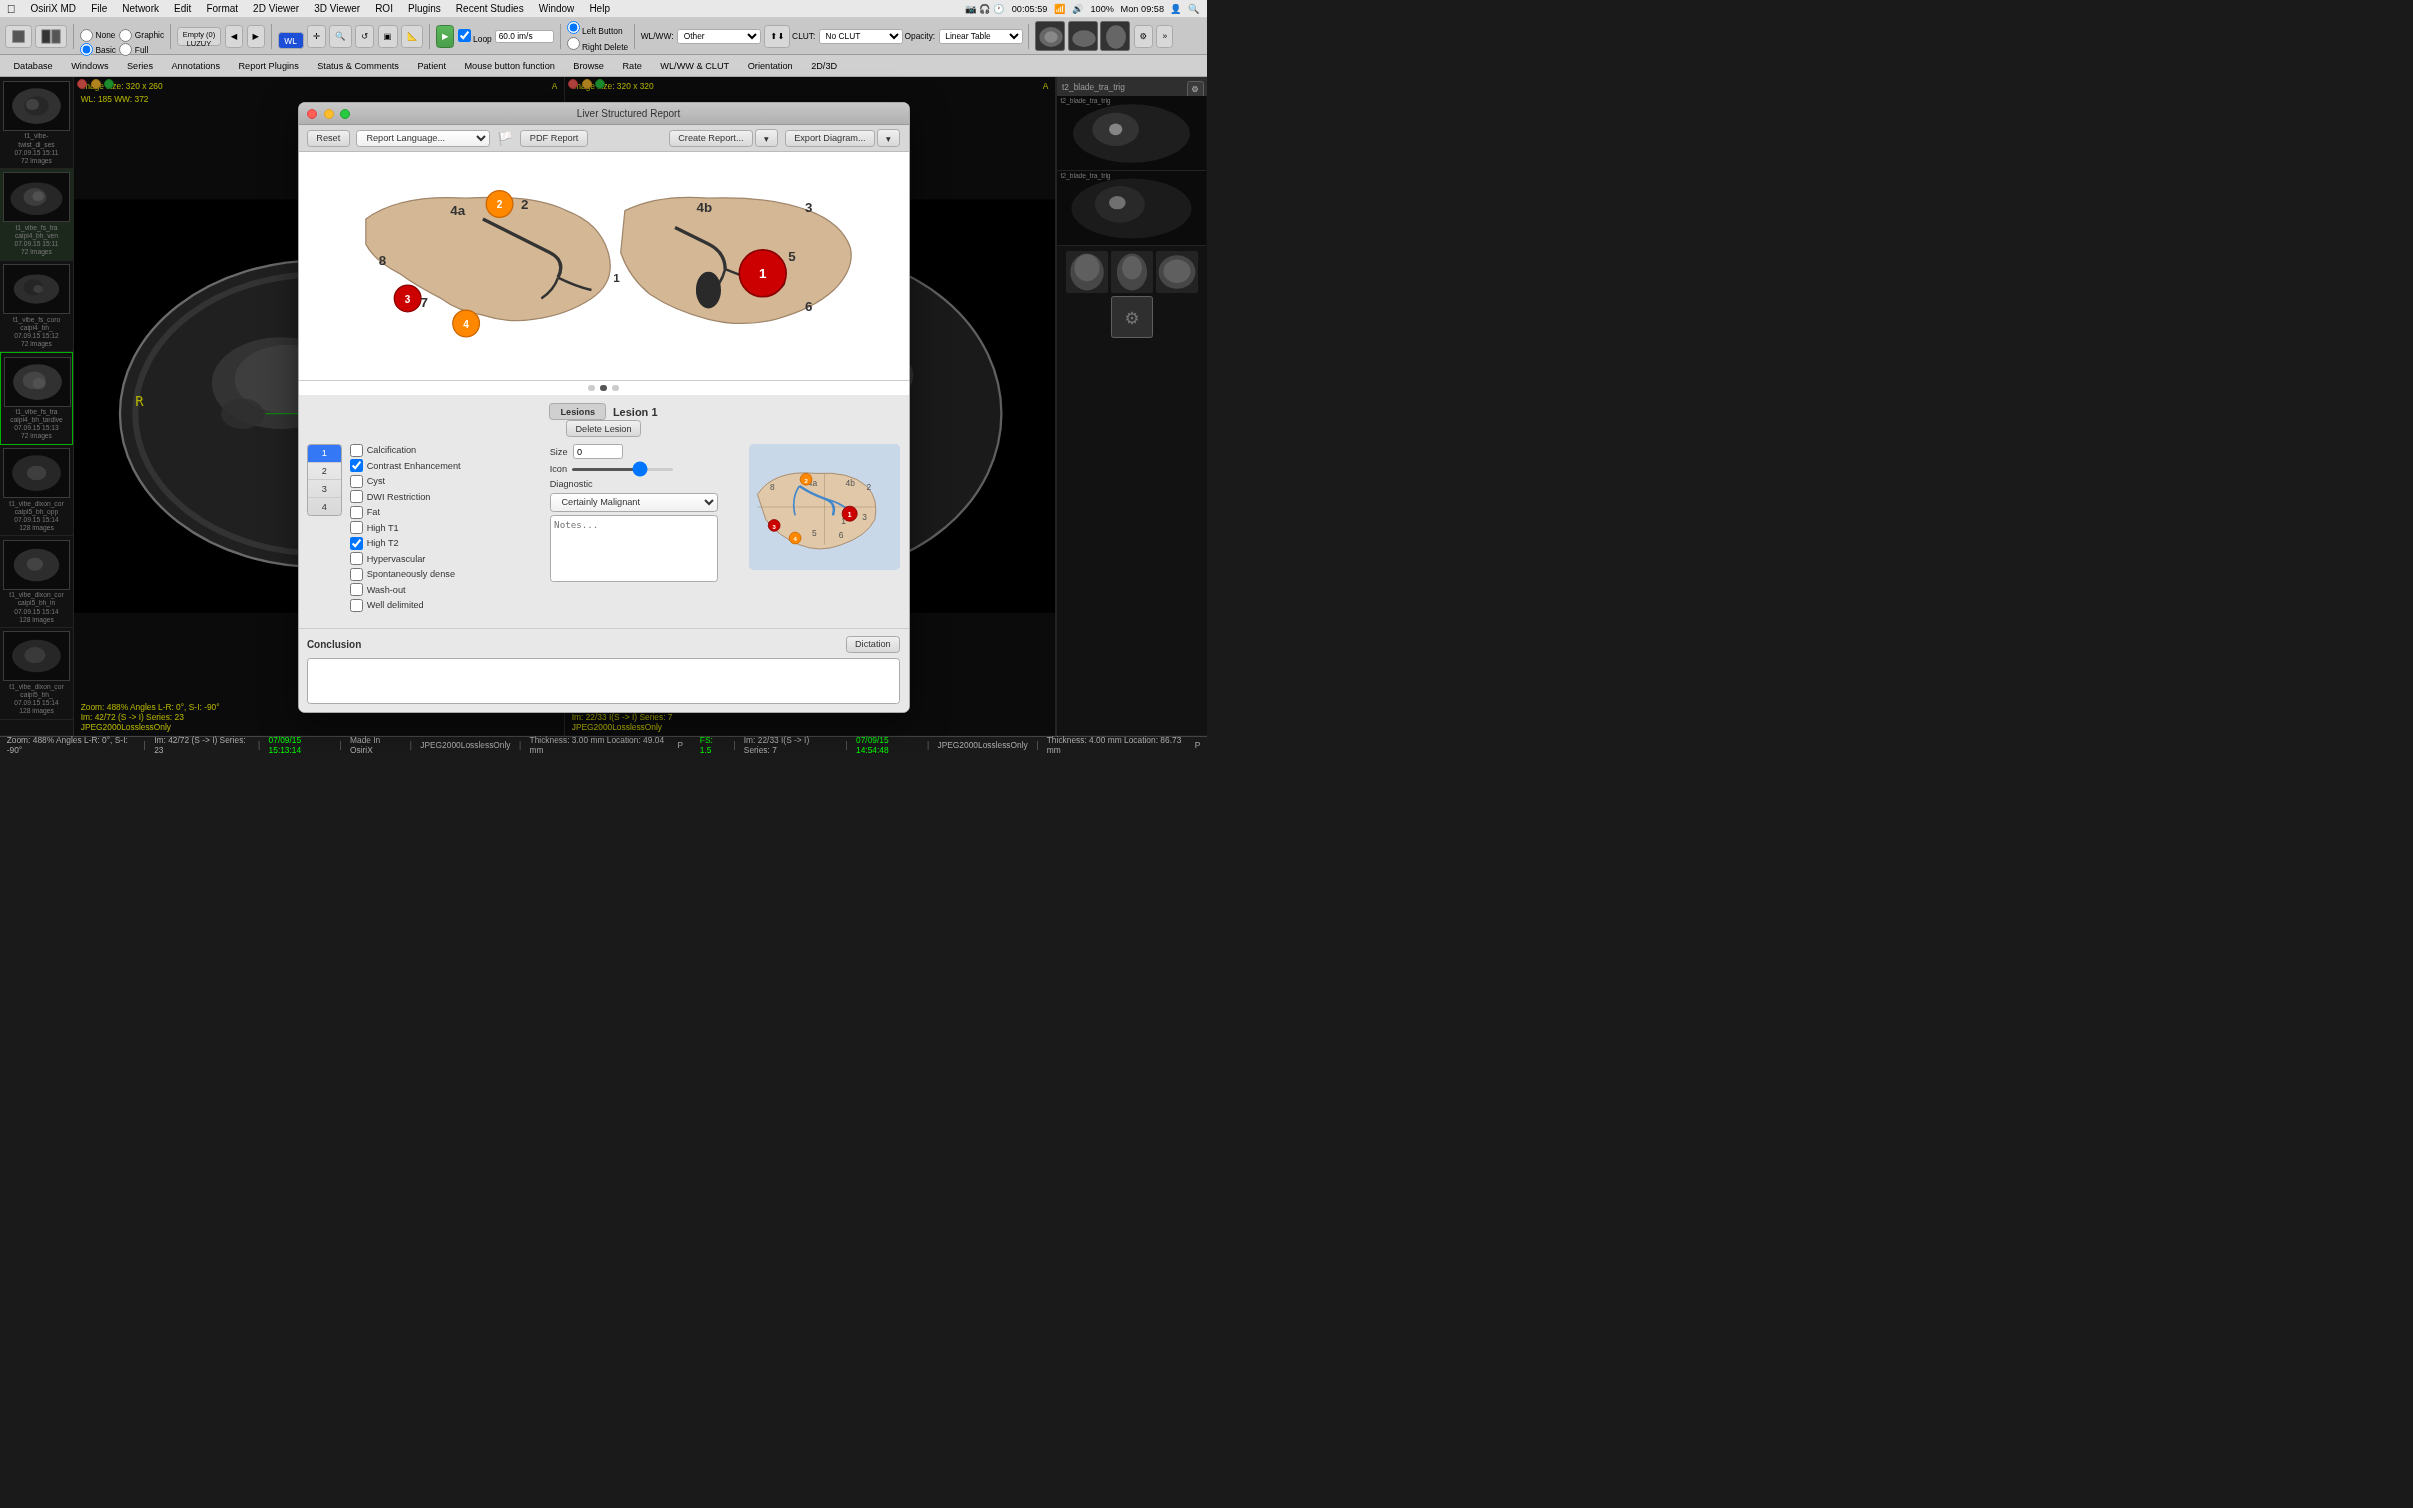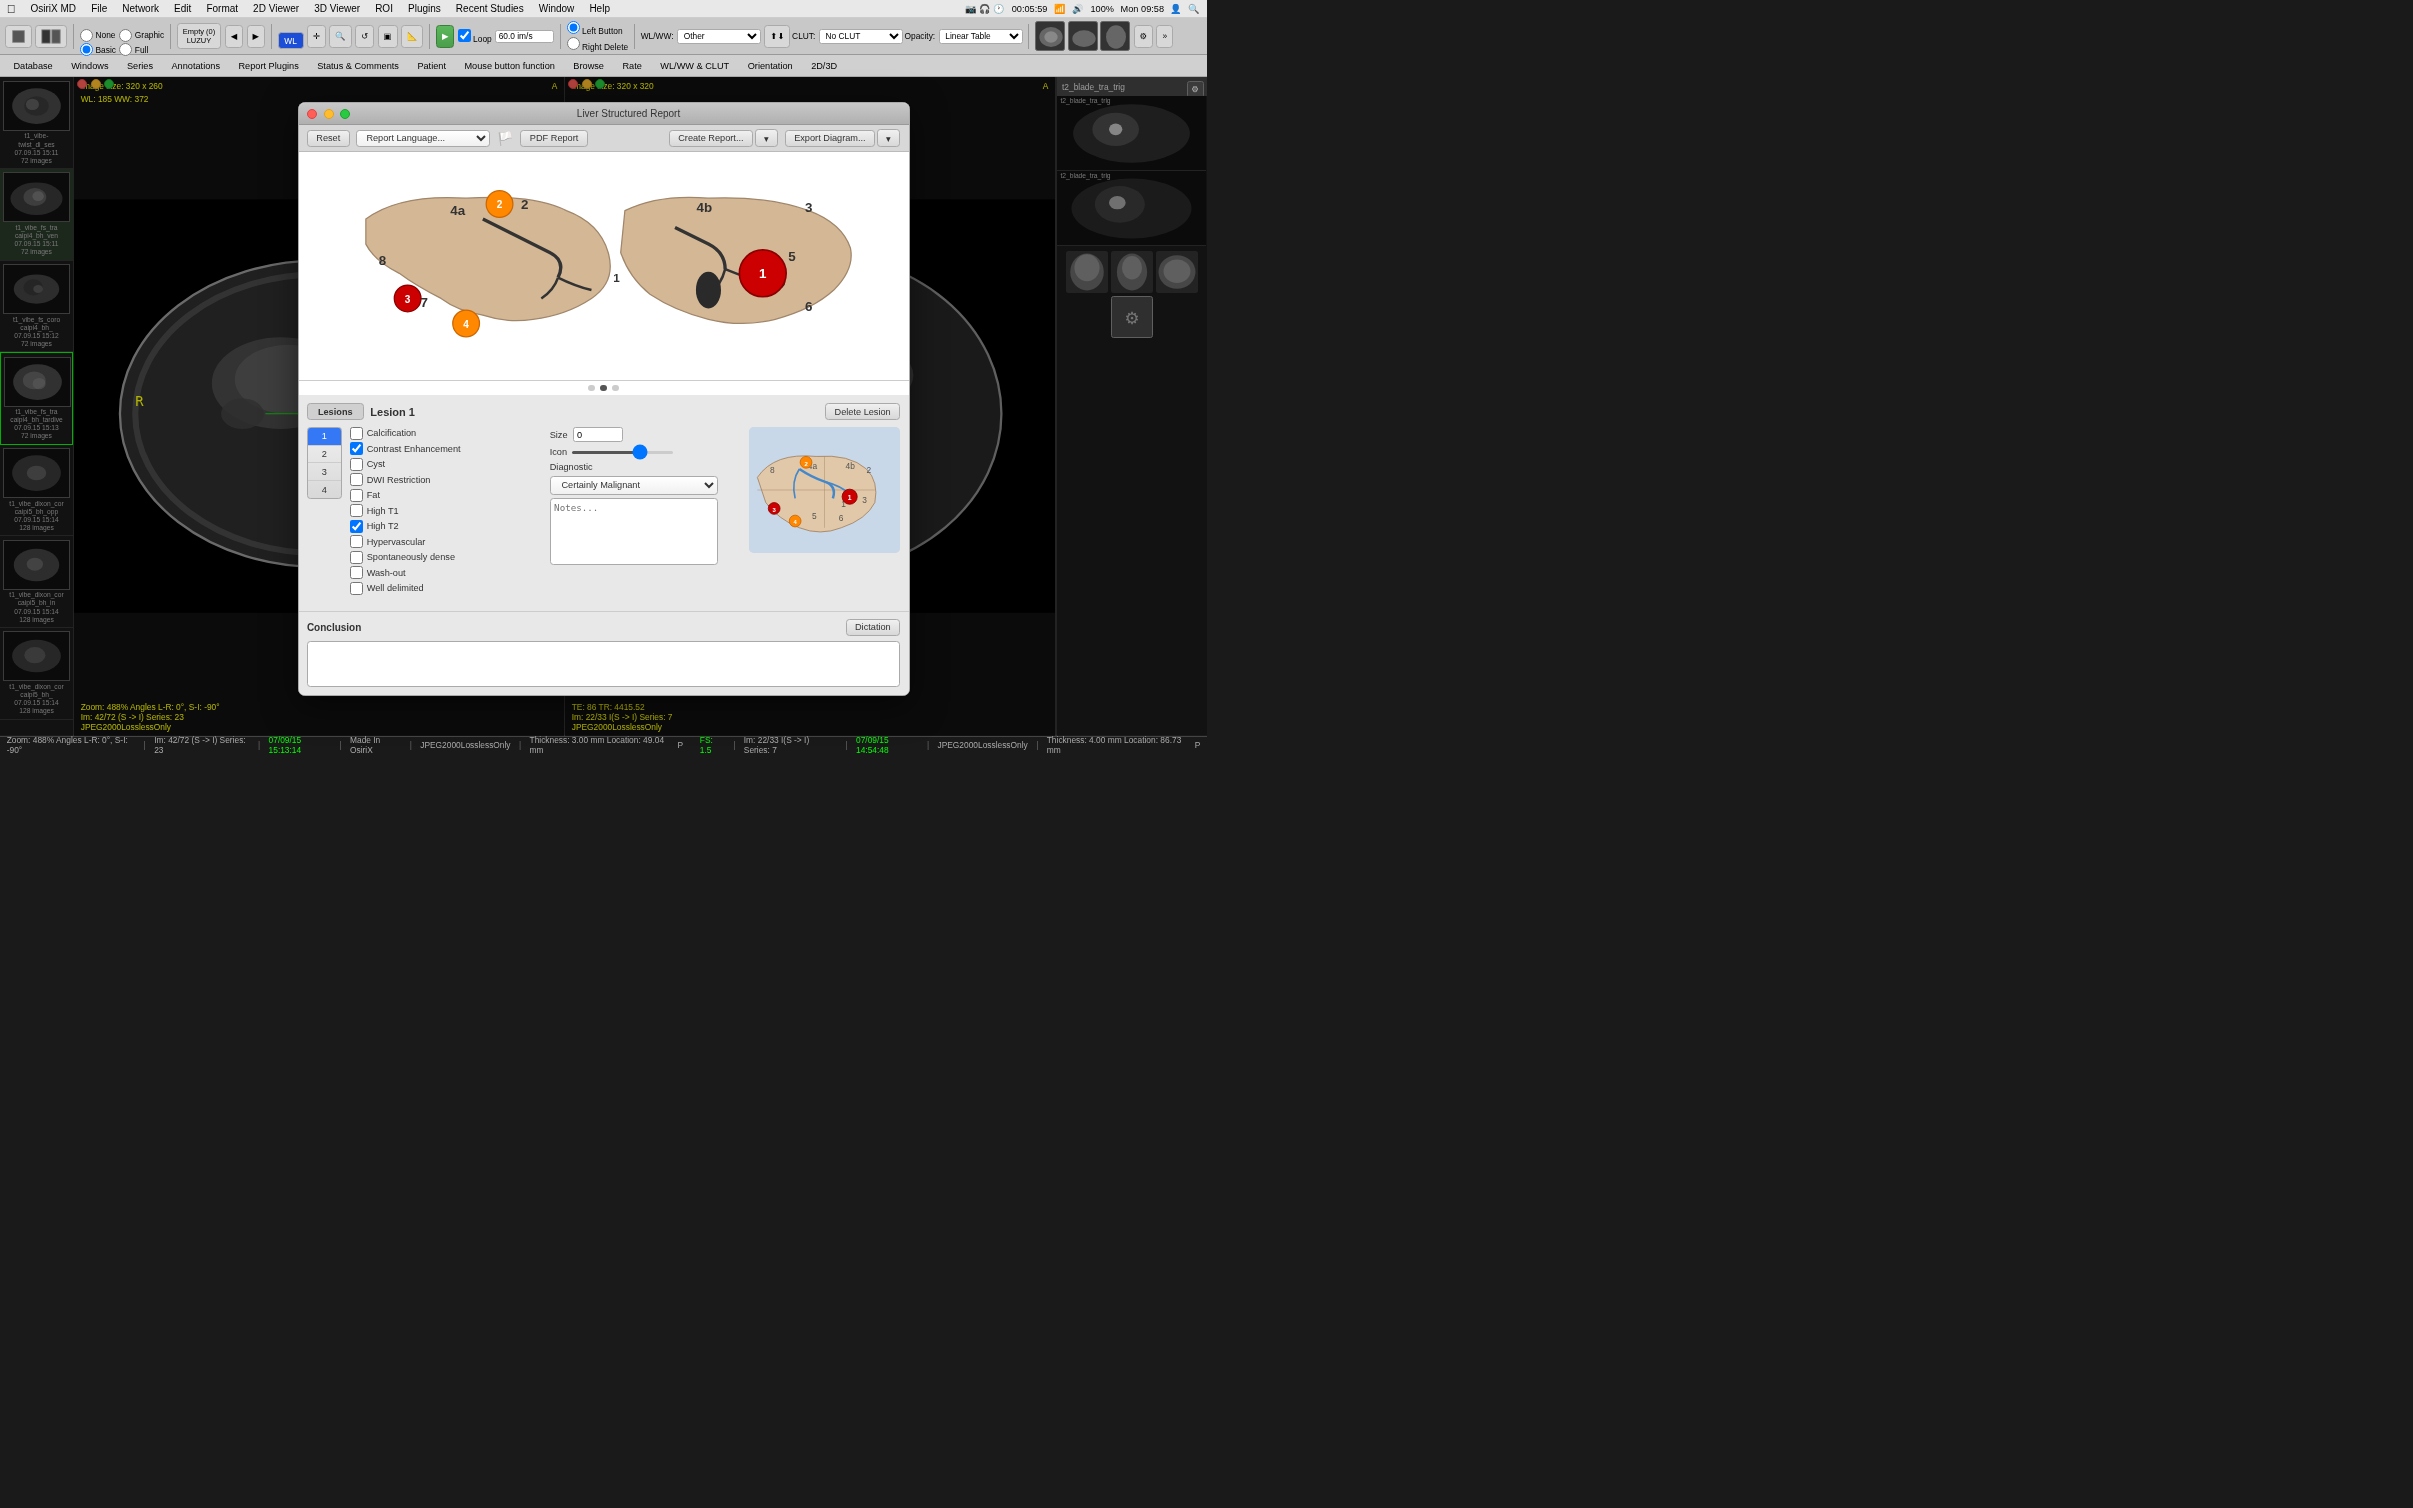--- a/index.html
+++ b/index.html
@@ -375,20 +375,21 @@
     #lesion-section {
       padding: 8.4px;
       background: #e8e8e8;
       flex: 1;
     }
     .lesion-header {
       display: flex;
       justify-content: space-between;
       align-items: center;
       margin-bottom: 6.7px;
+      flex-direction: column;
     }
     .lesion-tab {
       background: linear-gradient(to bottom, #f0f0f0, #d8d8d8);
       border: 0.8px solid #aaa;
       border-radius: 3.4px;
       padding: 2.5px 6.7px;
       font-size: 9.2px;
       cursor: pointer;
       color: #333;
     }
@@ -609,21 +610,21 @@
       <input type="radio" name="display2" value="Graphic" style="">
       <span>Graphic</span>
     </label>
     <label>
       <input type="radio" name="display2" value="Full" style="">
       <span>Full</span>
     </label>
   </div>
   <div class="toolbar-sep"></div>
 
-  <div class="toolbar-btn" style="flex-direction:column;height:26px;gap:0">
+  <div class="toolbar-btn" style="flex-direction:column;height:19px;gap:0">
     <span style="font-size:7.5px">Empty (0)</span>
     <span style="font-size:7.5px">LUZUY</span>
   </div>
   <div class="toolbar-btn">◀</div>
   <div class="toolbar-btn">▶</div>
   <div class="toolbar-sep"></div>
 
   <div class="toolbar-btn" style="background:#1d4ed8;color:#fff;width:26px;height:17px;padding:0;justify-content:center;margin-top:9px;">WL</div>
   <div class="toolbar-btn">✛</div>
   <div class="toolbar-btn">🔍</div>

